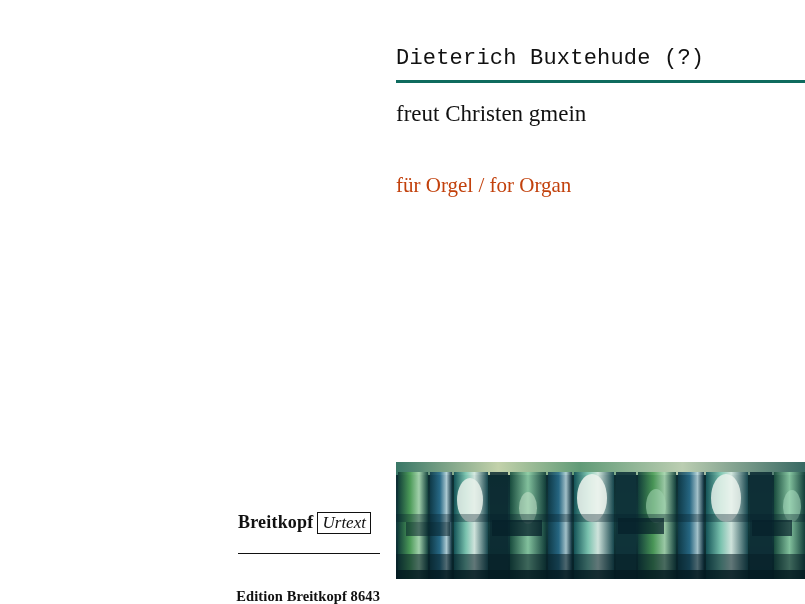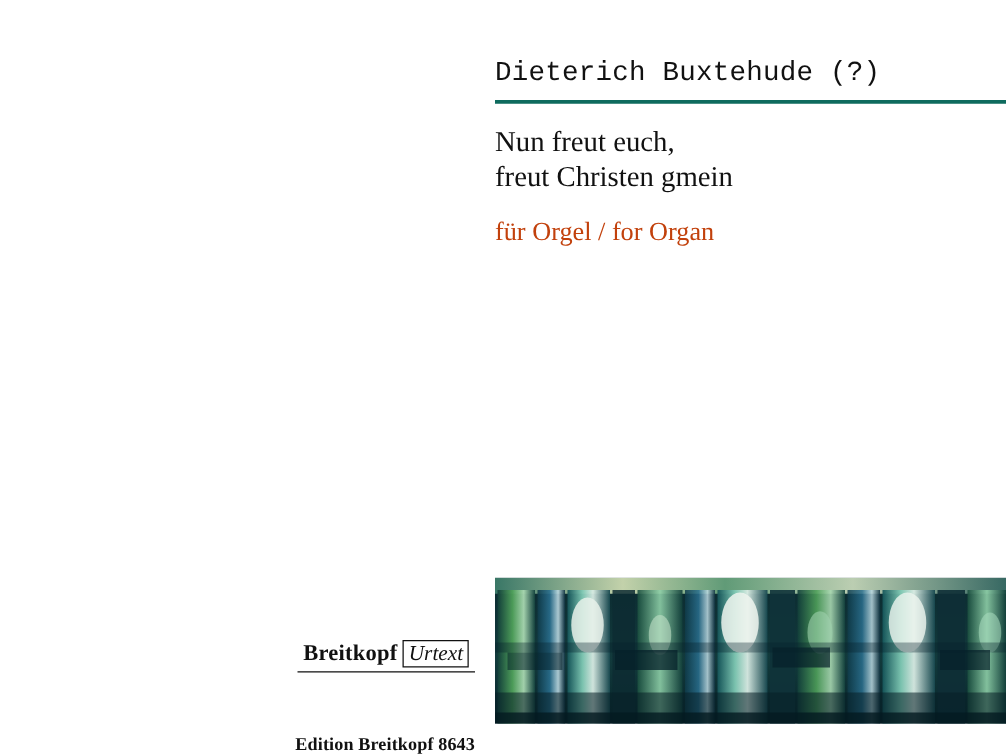--- a/index.html
+++ b/index.html
@@ -69,22 +69,22 @@
     display: block;
   }
 
   
   .logo {
     position: absolute;
     left: 238px;
     top: 512px;
     width: 142px;
     border-bottom: 1.5px solid #111111;
-    padding-bottom: 3px;
-    text-align: center;
+    padding-bottom: 19px;
+    text-align: left;
   }
   .logo .breitkopf {
     font-family: "Liberation Serif", serif;
     font-weight: bold;
     font-size: 18px;
     letter-spacing: 0.2px;
     color: #111111;
   }
   .logo .urtext {
     display: inline-block;
@@ -111,21 +111,20 @@
   }
 </style>
 </head>
 <body>
 
 <div class="composer">Dieterich Buxtehude (?)</div>
 
 <div class="rule"></div>
 
 <div class="work-title">
-  <span class="line1">Nun freut euch,</span>
   <span class="line2">freut Christen gmein</span>
 </div>
 
 <div class="subtitle">für Orgel / for Organ</div>
 
 <div class="cover-image">
   <svg width="409" height="117" viewBox="0 0 409 117" xmlns="http://www.w3.org/2000/svg">
     <defs>
       <linearGradient id="bg" x1="0" y1="0" x2="0" y2="1">
         <stop offset="0%" stop-color="#0b2a30"></stop>

